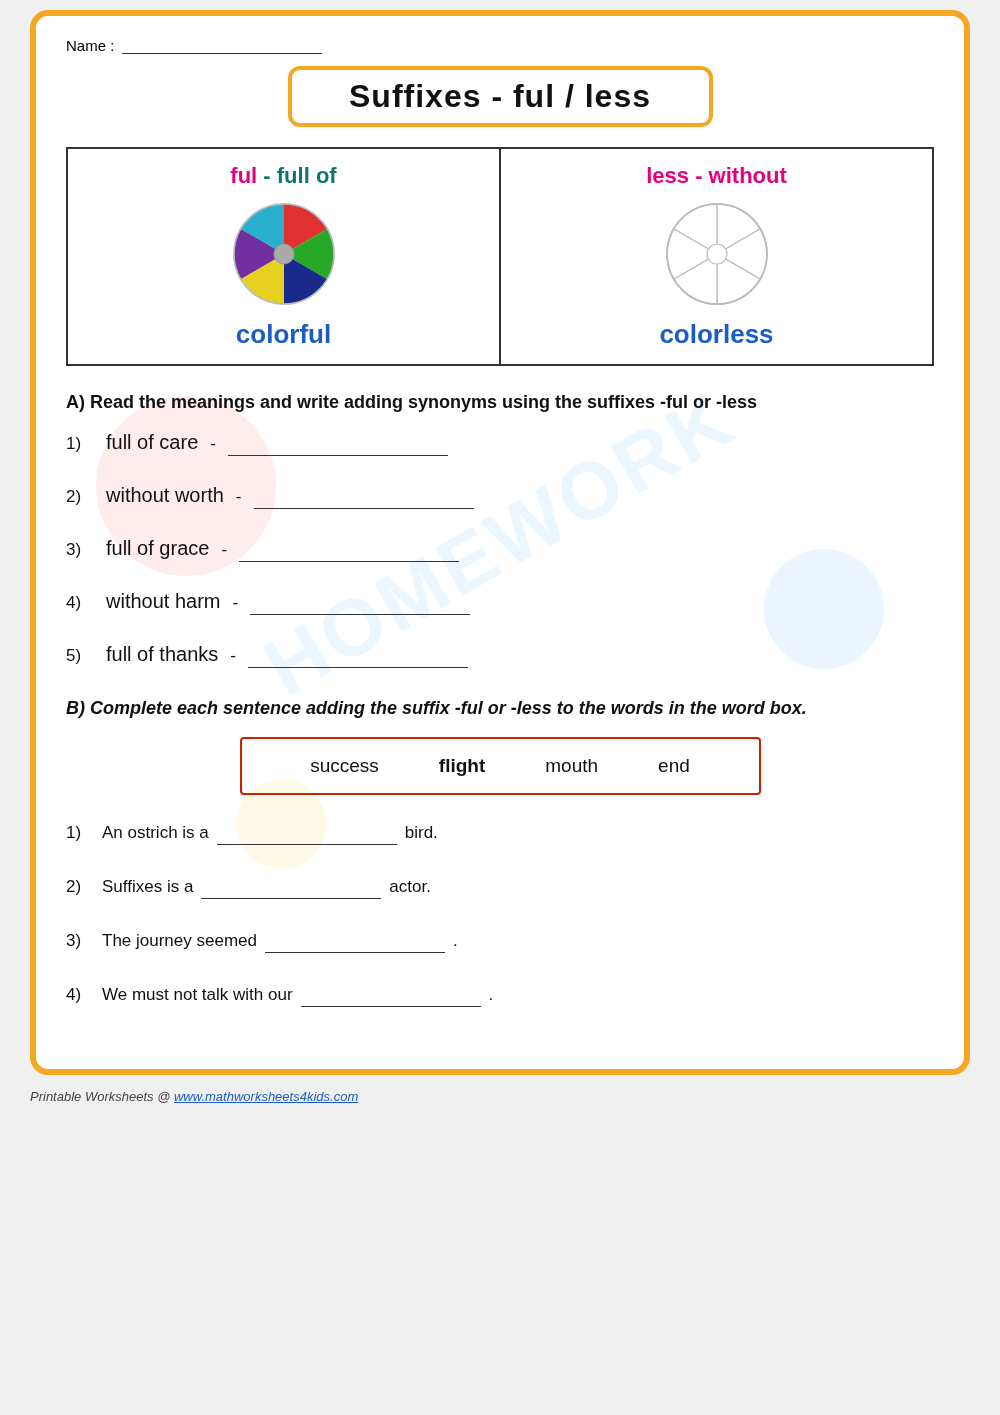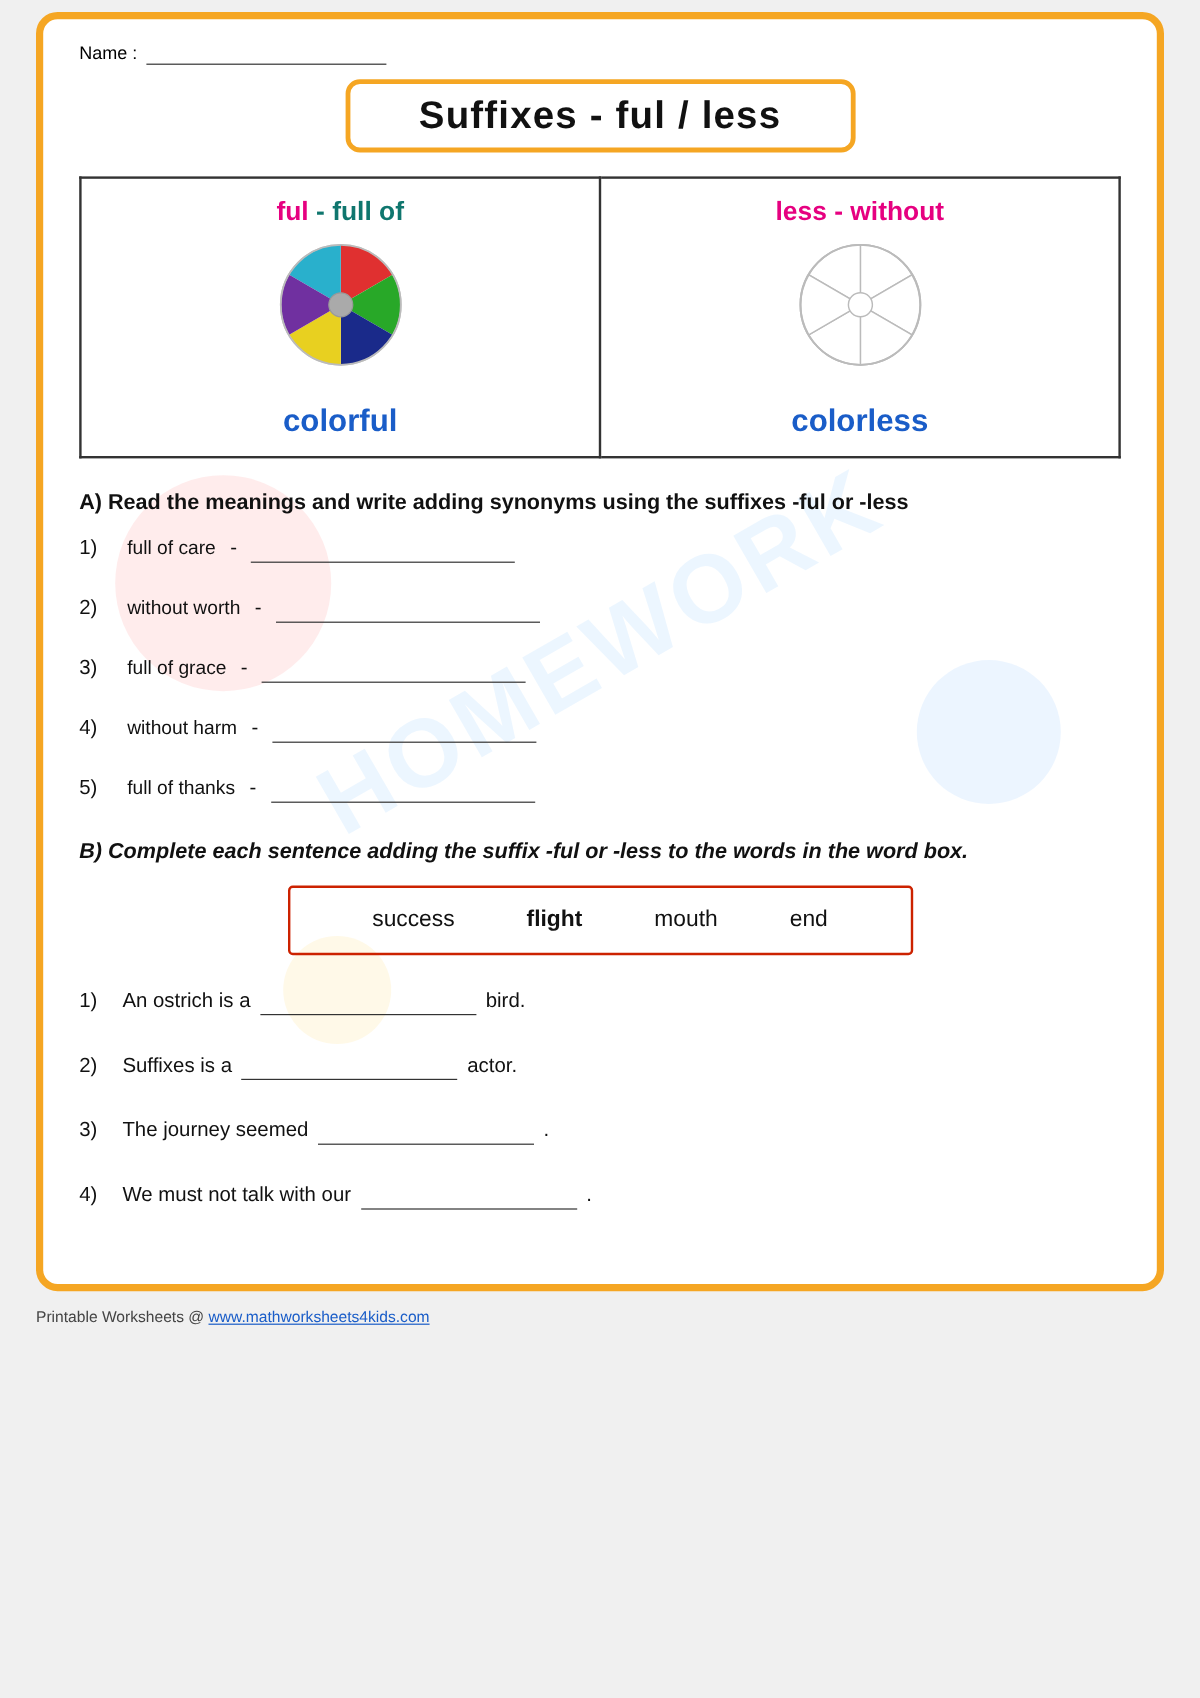--- a/index.html
+++ b/index.html
@@ -18,21 +18,21 @@
       width: 940px;
       background: white;
       border: 6px solid #f5a623;
       border-radius: 18px;
       padding: 20px 30px 30px 30px;
       position: relative;
     }
 
     .name-line {
       display: flex;
-      align-items: flex-start;
+      align-items: center;
       gap: 8px;
       margin-bottom: 12px;
       font-size: 15px;
     }
 
     .name-underline {
       border-bottom: 1.5px solid #333;
       width: 200px;
       height: 18px;
     }
@@ -79,21 +79,21 @@
 
     .def-label span {
       color: #e60080;
       font-weight: bold;
     }
 
     .def-word {
       font-size: 26px;
       font-weight: bold;
       color: #1a5dc8;
-      margin-top: 26px;
+      margin-top: 10px;
     }
 
     
     .ball-container {
       display: flex;
       justify-content: center;
       align-items: center;
       margin: 10px 0;
     }
 
@@ -118,21 +118,21 @@
 
     .exercise-num {
       min-width: 28px;
       font-size: 17px;
       color: #111;
       padding-bottom: 2px;
     }
 
     .exercise-text {
       color: #111;
-      font-size: 16px;
+      font-size: 20px;
       padding-bottom: 2px;
     }
 
     .exercise-dash {
       padding-bottom: 2px;
     }
 
     .answer-line {
       border-bottom: 1.5px solid #333;
       width: 220px;
@@ -203,20 +203,21 @@
       letter-spacing: 4px;
       z-index: 1;
     }
 
     .footer {
       margin-top: 14px;
       font-size: 13px;
       color: #444;
       text-align: left;
       width: 940px;
+      font-style: italic;
     }
 
     .footer a {
       color: #1a5dc8;
     }
 
     
     .deco-circle {
       position: absolute;
       border-radius: 50%;

